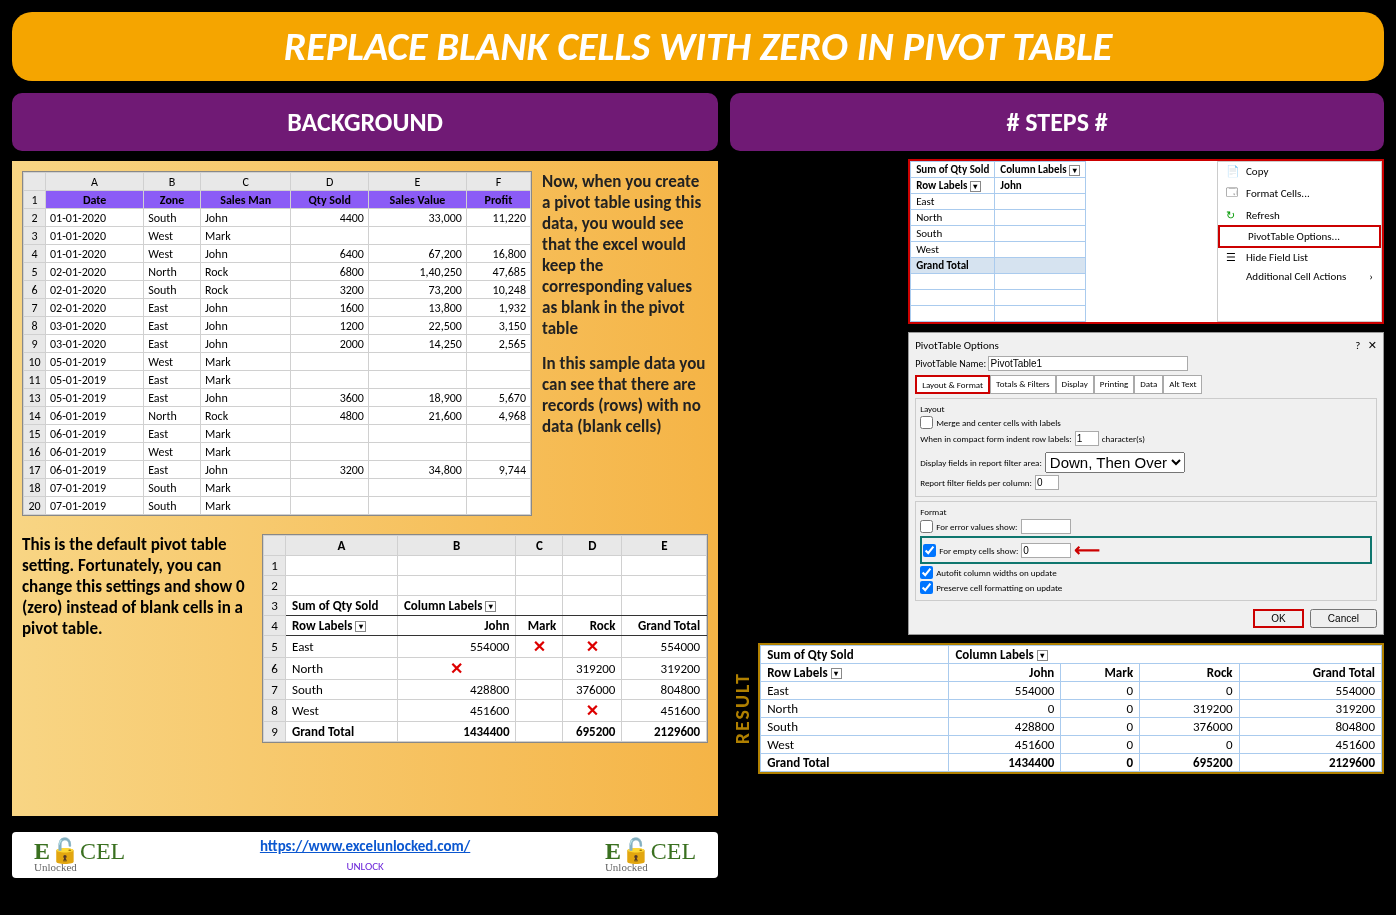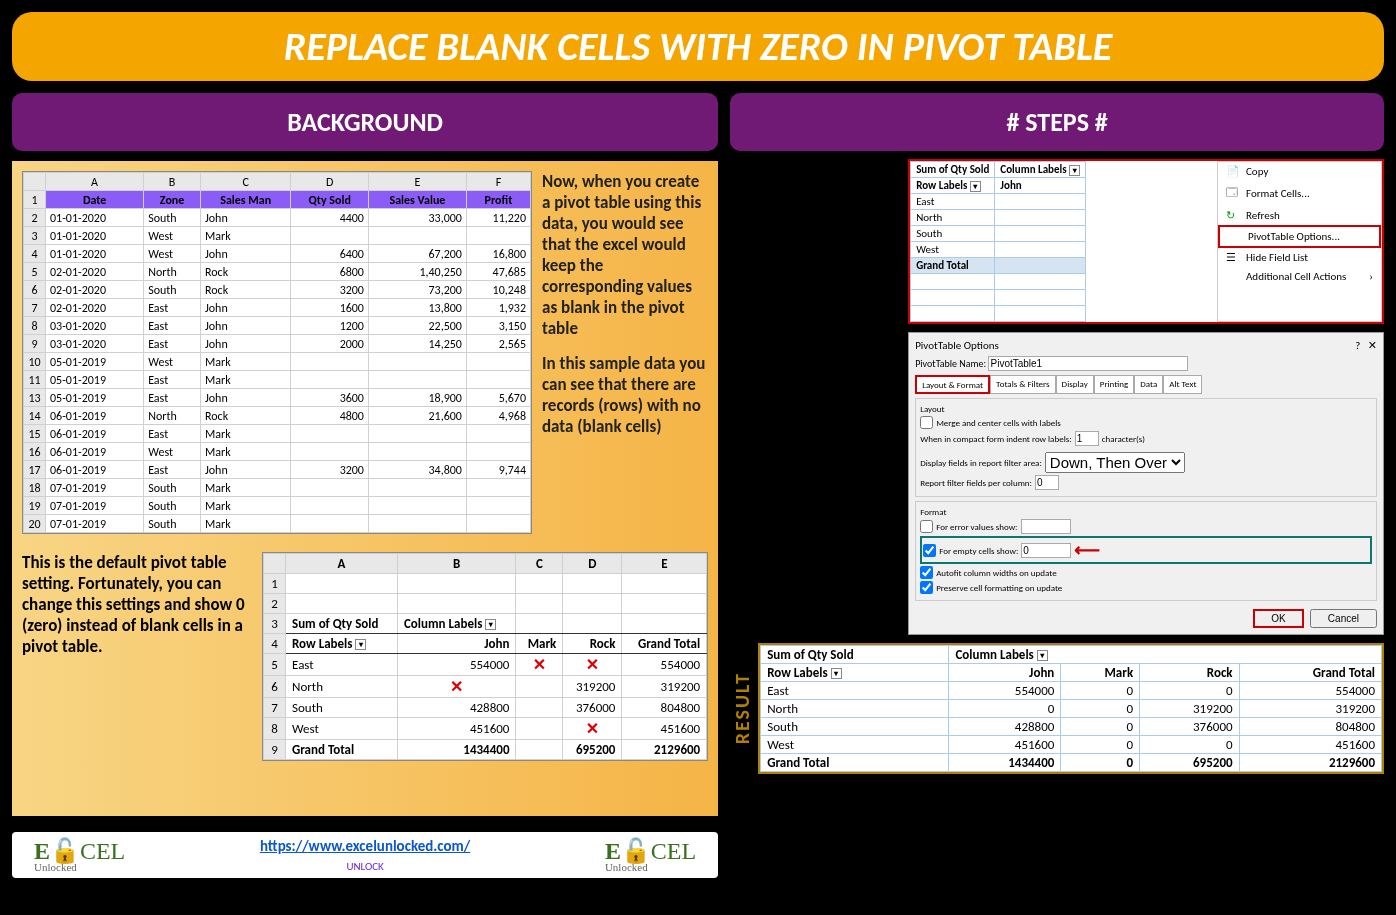--- a/index.html
+++ b/index.html
@@ -243,29 +243,20 @@
                 <tr>
                   <td class="rowhdr">18</td>
                   <td>07-01-2019</td>
                   <td>South</td>
                   <td>Mark</td>
                   <td class="num"></td>
                   <td class="num"></td>
                   <td class="num"></td>
                 </tr>
                 <tr>
-                  <td class="rowhdr">19</td>
-                  <td>07-01-2019</td>
-                  <td>South</td>
-                  <td>Mark</td>
-                  <td class="num"></td>
-                  <td class="num"></td>
-                  <td class="num"></td>
-                </tr>
-                <tr>
                   <td class="rowhdr">20</td>
                   <td>07-01-2019</td>
                   <td>South</td>
                   <td>Mark</td>
                   <td class="num"></td>
                   <td class="num"></td>
                   <td class="num"></td>
                 </tr>
               </tbody>
             </table>

